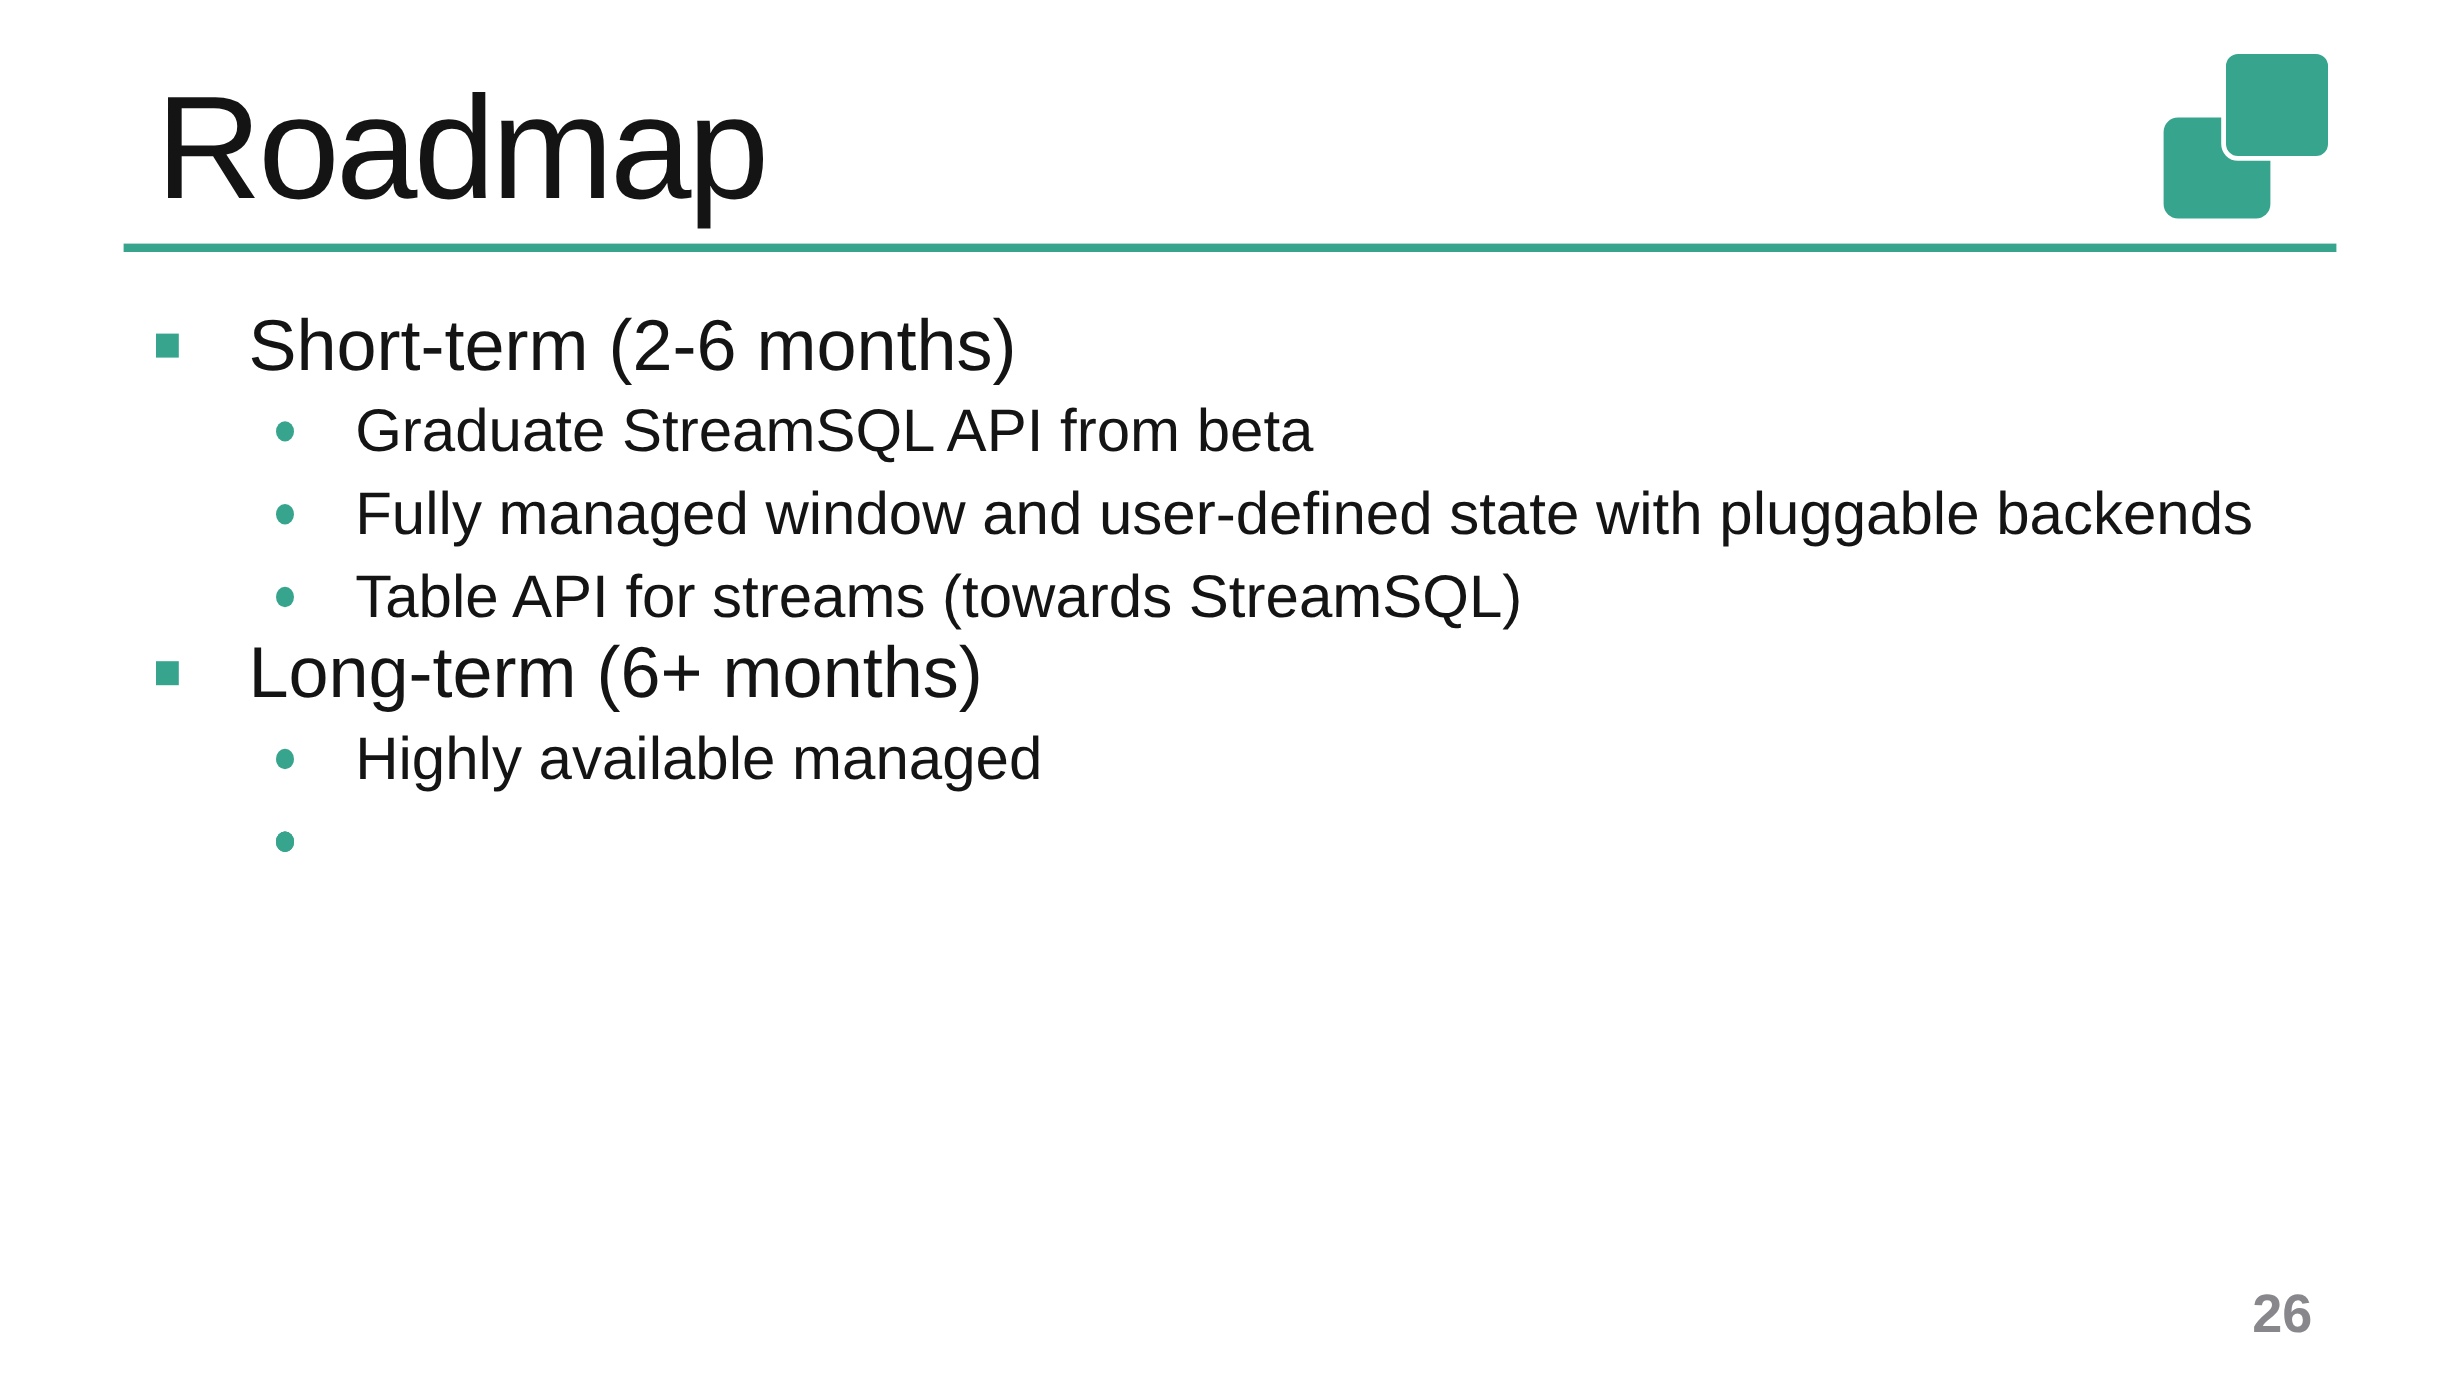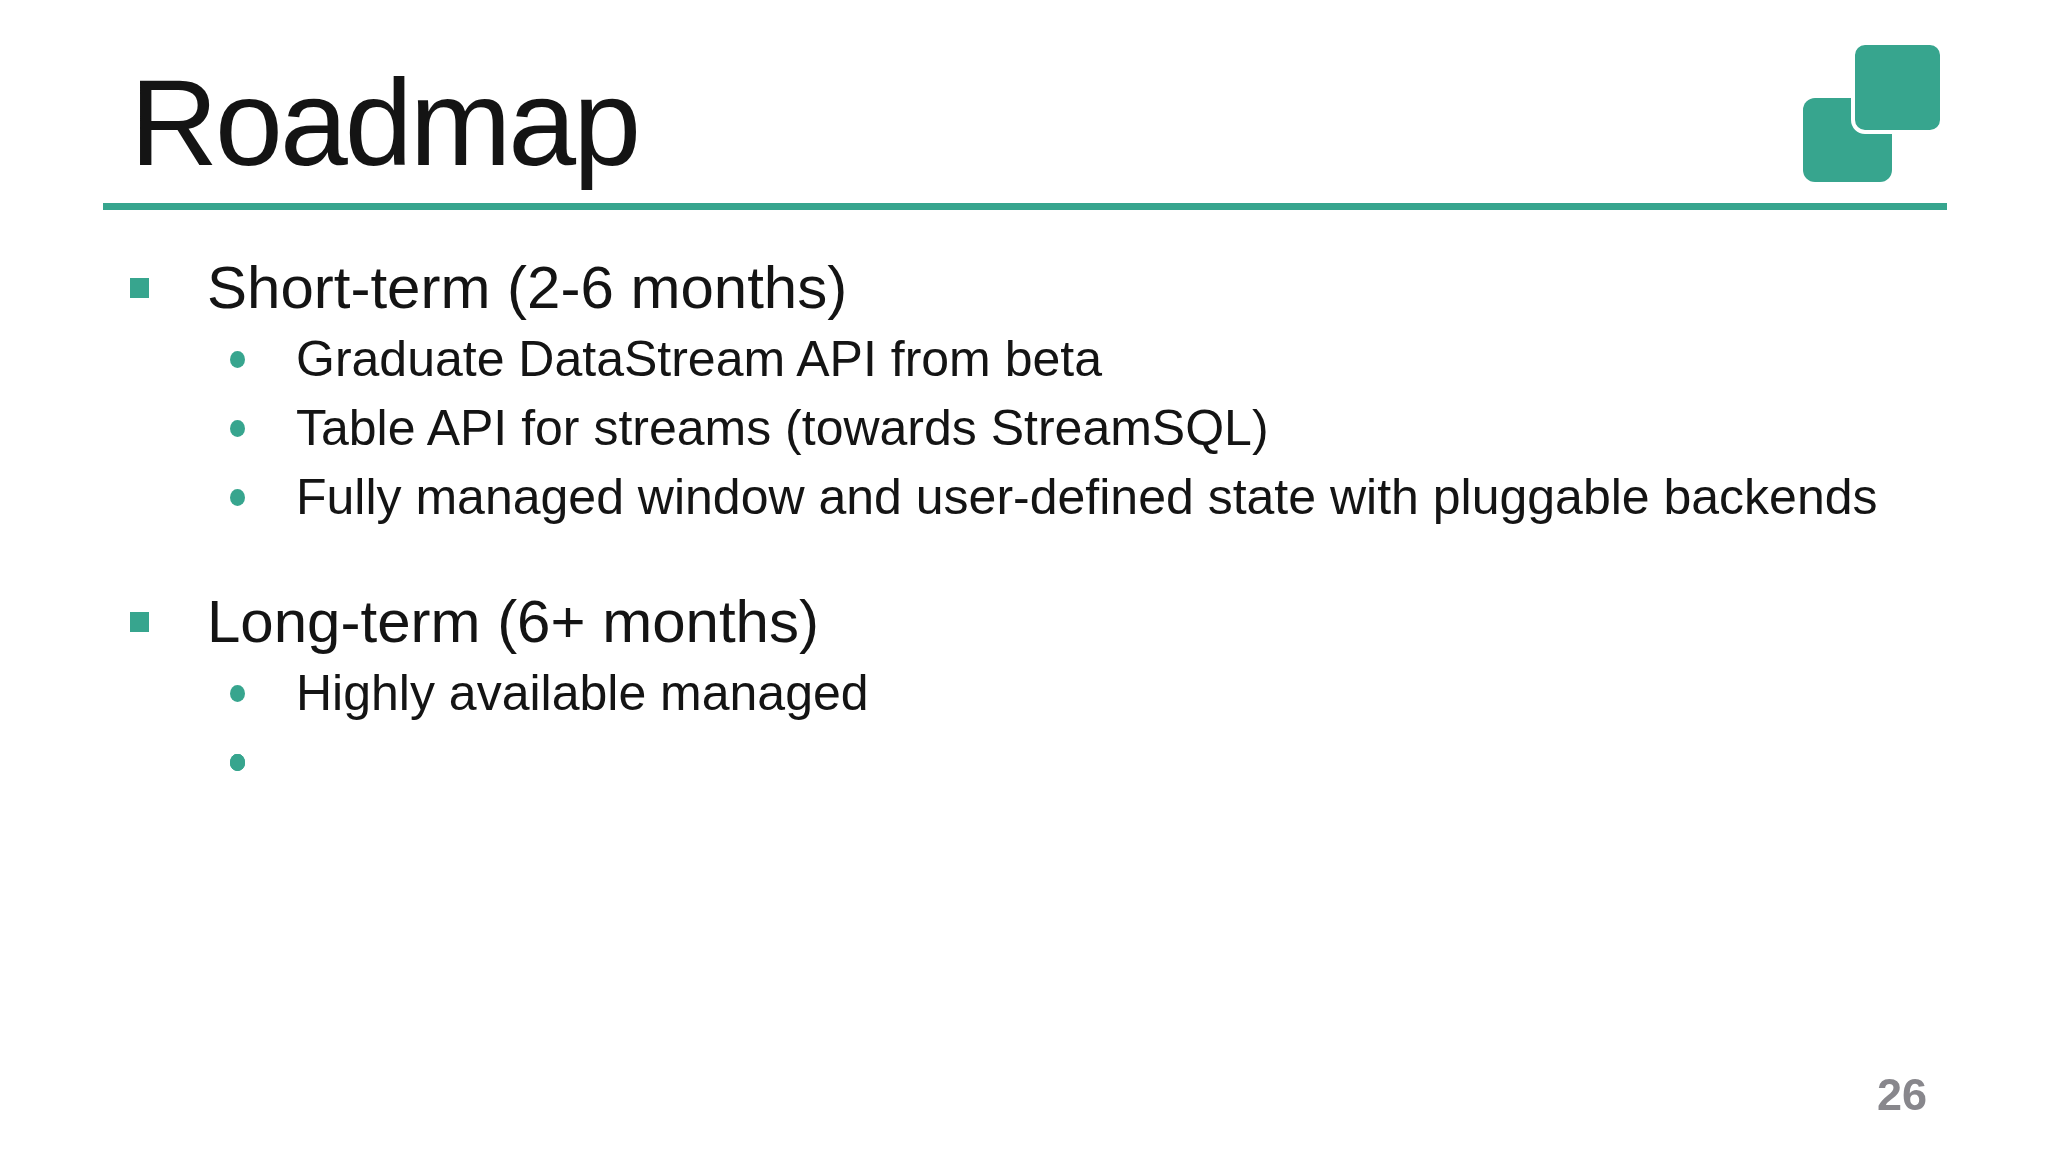--- a/index.html
+++ b/index.html
@@ -86,21 +86,21 @@
     margin-bottom: 14px;
   }
   .content li:last-child { margin-bottom: 0; }
   .dot {
     position: absolute;
     left: 100px; top: 19px;
     width: 15px; height: 17px;
     background: #37A58E;
     border-radius: 50%;
   }
-  .section-long { margin-top: 61px; }
+  .section-long { }
 
   
   .page-number {
     position: absolute;
     right: 121px; top: 1072px;
     font-size: 45px;
     line-height: 1;
     color: #88878C;
     font-weight: bold;
   }
@@ -122,29 +122,29 @@
   <div class="content">
 
     <section>
       <div class="section-heading">
         <span class="sq"></span>
         <span>Short-term (2-6 months)</span>
       </div>
       <ul>
         <li>
           <span class="dot"></span>
-          <span>Graduate DataStream API from beta</span>
+          <span>Graduate StreamSQL API from beta</span>
+        </li>
+        <li>
+          <span class="dot"></span>
+          <span>Fully managed window and user-defined state with pluggable backends</span>
         </li>
         <li>
           <span class="dot"></span>
           <span>Table API for streams (towards StreamSQL)</span>
-        </li>
-        <li>
-          <span class="dot"></span>
-          <span>Fully managed window and user-defined state with pluggable backends</span>
         </li>
       </ul>
     </section>
 
     <section class="section-long">
       <div class="section-heading">
         <span class="sq"></span>
         <span>Long-term (6+ months)</span>
       </div>
       <ul>

